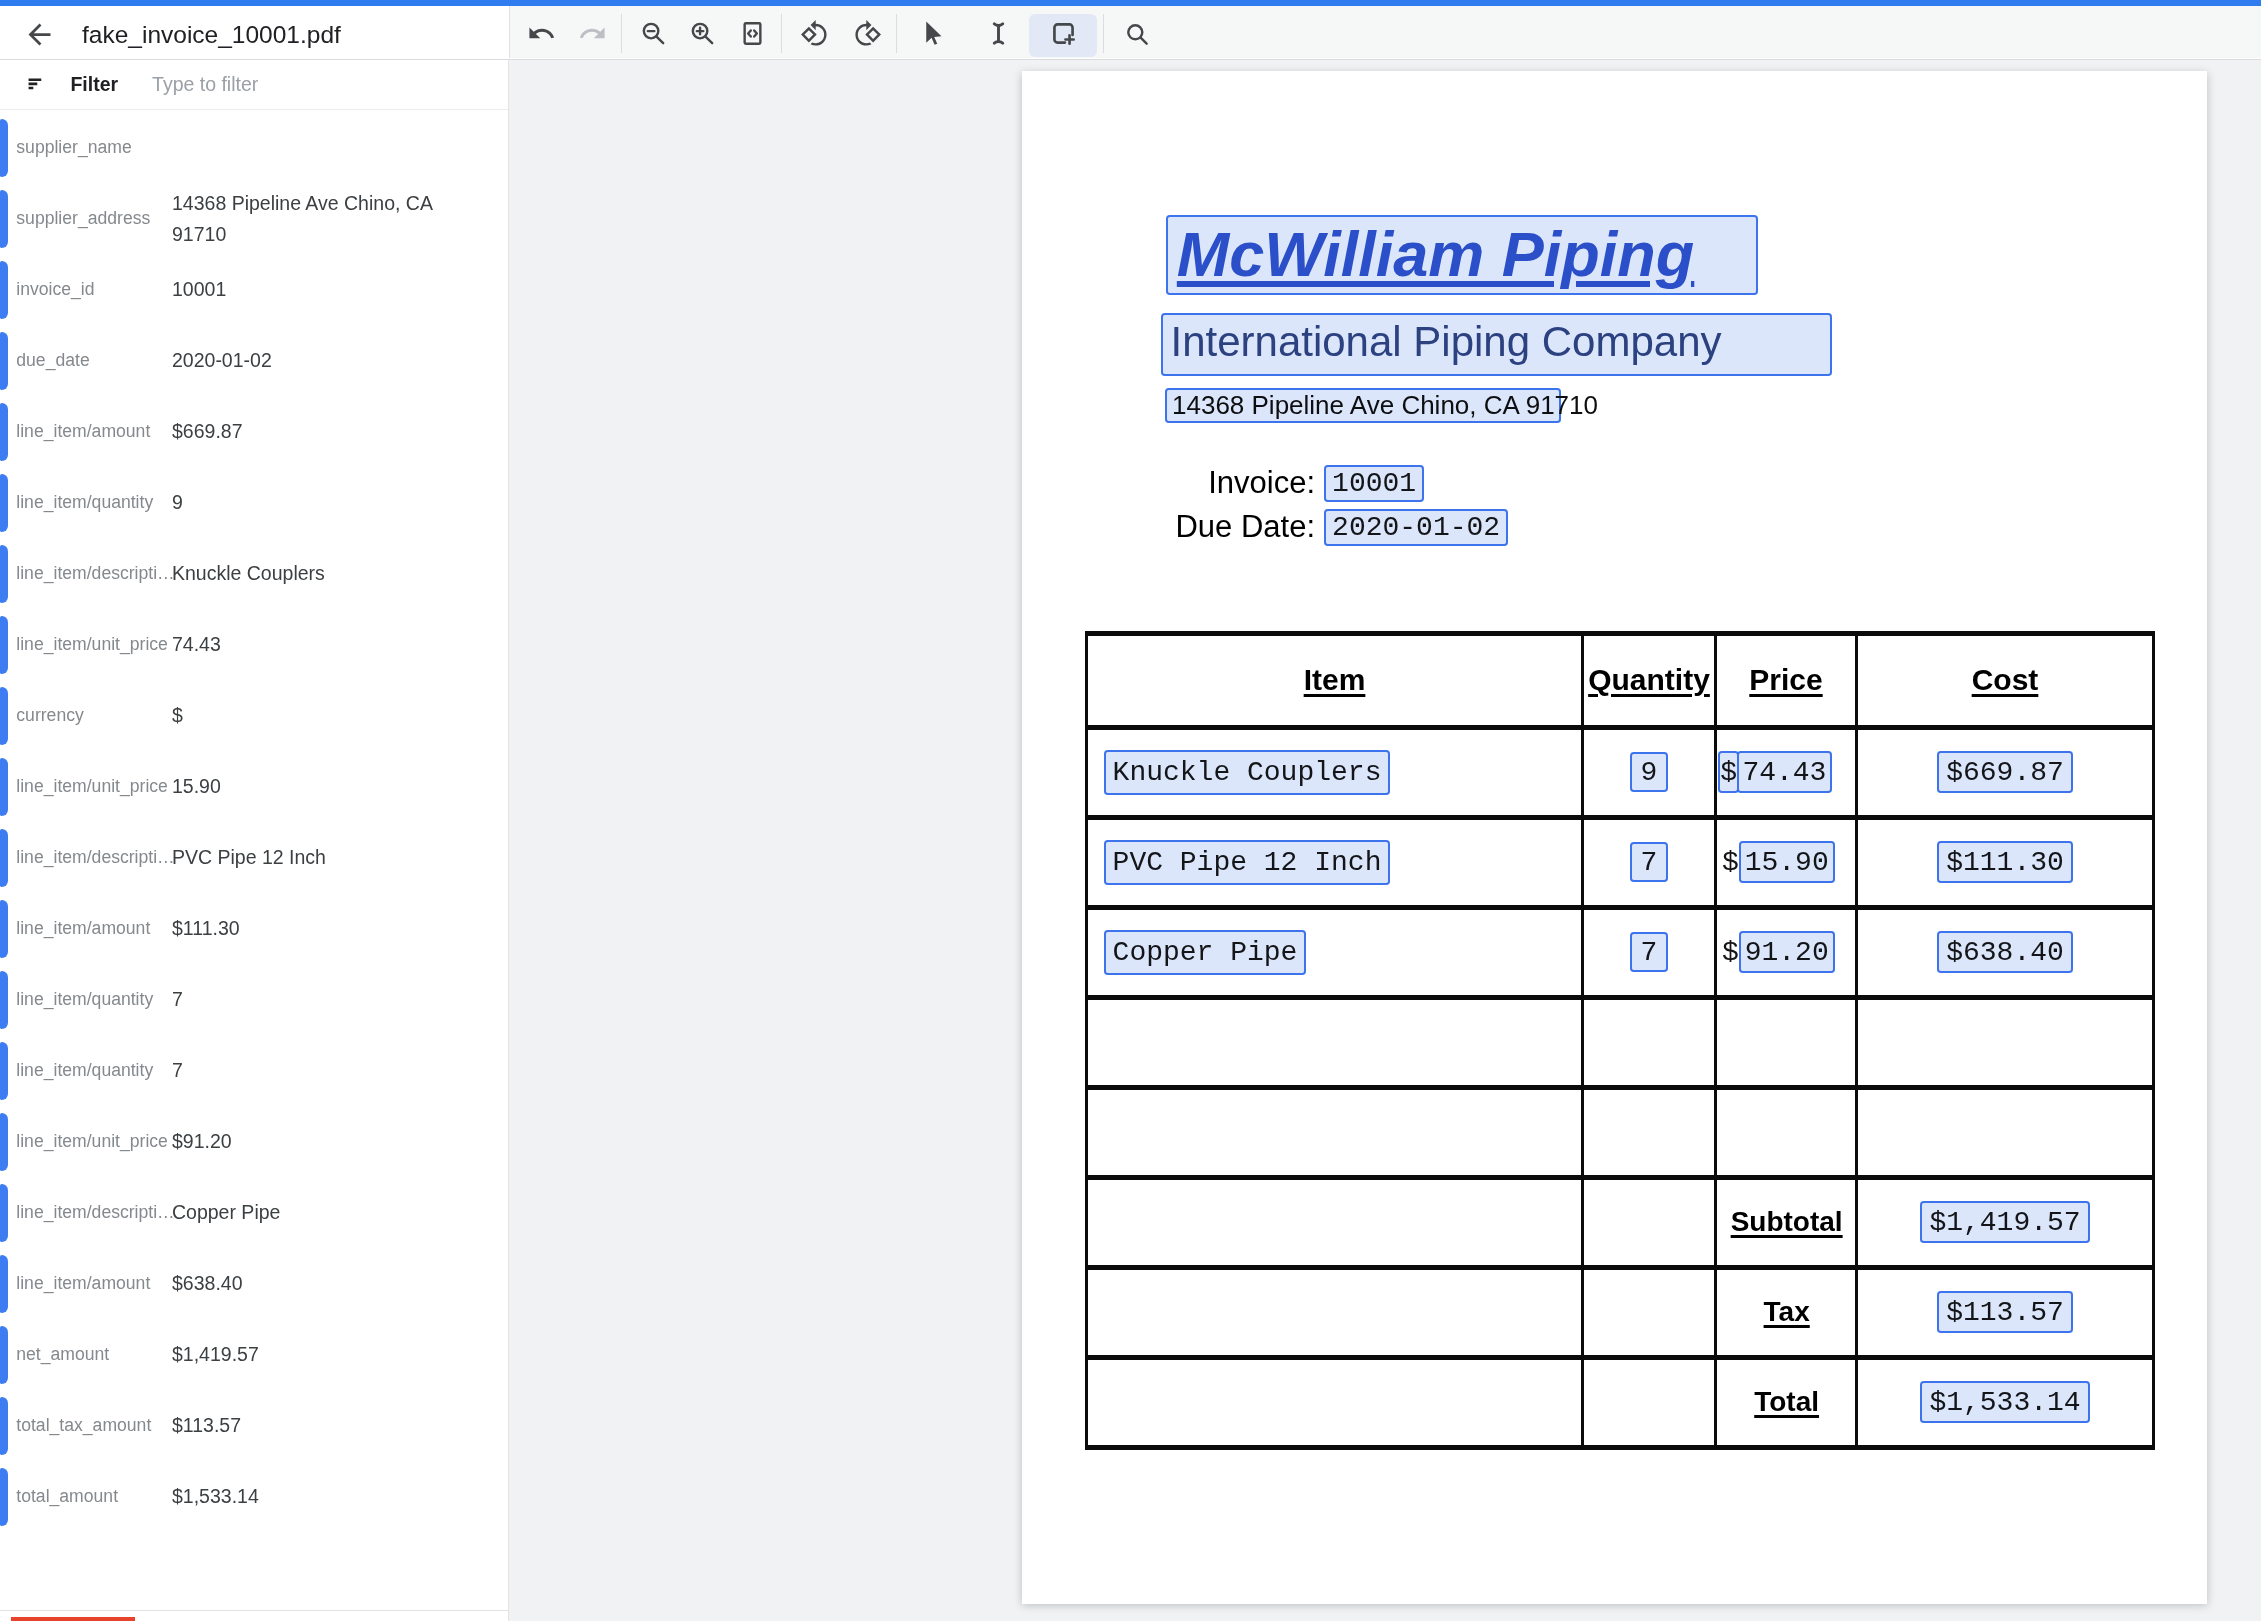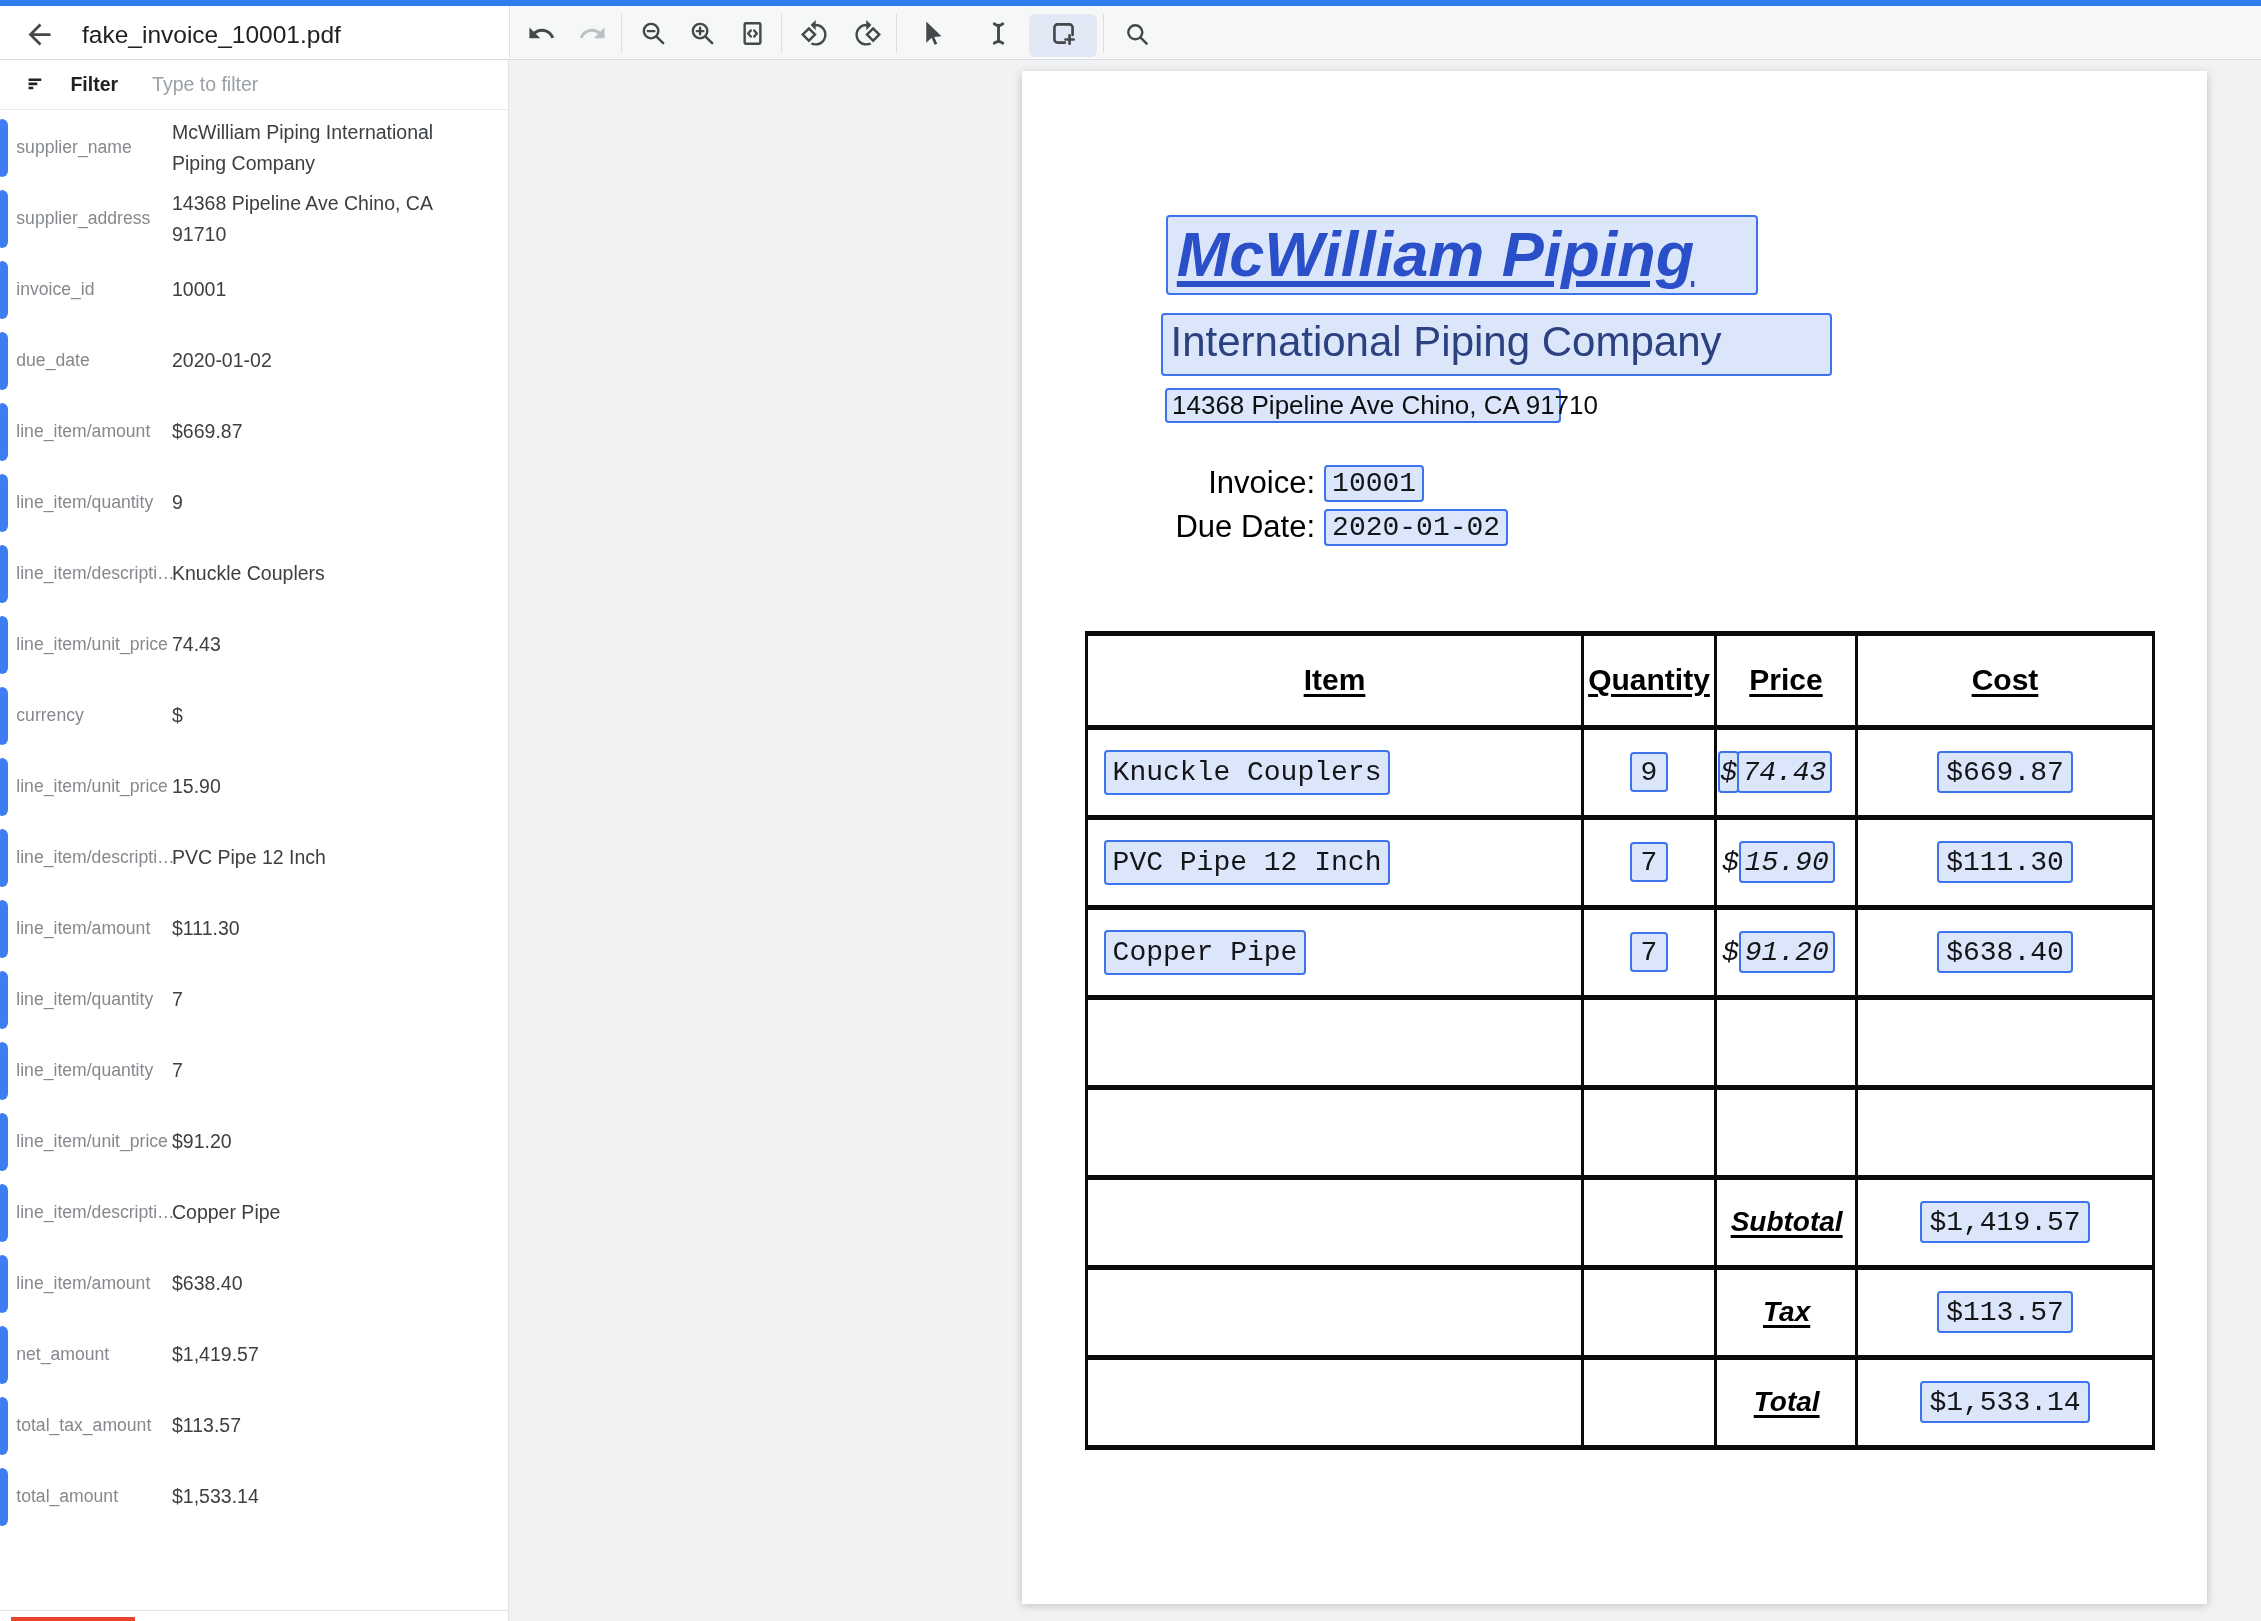--- a/index.html
+++ b/index.html
@@ -57,21 +57,21 @@
 
   #invoice-table { left:63px; top:560px; border-collapse:collapse; table-layout:fixed; background:#fff; }
   #invoice-table col.c1 { width:496px; } #invoice-table col.c2 { width:133px; }
   #invoice-table col.c3 { width:141px; } #invoice-table col.c4 { width:297px; }
   #invoice-table th, #invoice-table td { border:3.8px solid #0b0b0b; border-top-width:5px; border-bottom-width:5px; }
   #invoice-table th { height:94px; font-size:30px; font-weight:bold; color:#000;
                       text-decoration:underline; text-decoration-thickness:3.1px; text-underline-offset:4.4px; text-align:center; }
   #invoice-table td { height:90px; font-size:28px; vertical-align:middle; }
   td.c-item { text-align:left; padding-left:16.3px; }
   td.c-qty  { text-align:center; }
-  td.c-price{ text-align:left; padding-left:1.3px;font-style:italic; }
+  td.c-price{ text-align:left; padding-left:1.3px; }
   td.c-cost { text-align:center; }
   .item-ann { padding:5px 6.3px; }
   .qty-ann  { padding:2.5px 8.8px; }
   .price-ann{ padding:3.8px 3.8px; }
   .cost-ann { padding:3.8px 7.5px; }
   .cur-plain{ border:none; background:transparent; padding:0 0 0 3.8px; border-radius:0; }
   .cur-ann  { padding:3.8px 0px; margin-right:-2.5px; }
   .total-lbl{ display:block; text-align:center; font-size:28px; font-weight:bold; color:#000;
               text-decoration:underline; text-decoration-thickness:3.1px; text-underline-offset:4.4px; }
 
@@ -174,21 +174,20 @@
     </svg>
     <span id="filter-label">Filter</span>
     <input id="filter-input" type="text" placeholder="Type to filter" style="">
   </div>
 
   <div id="field-list" class="abs">
 
       <div class="field-row">
         <span class="pill"></span>
         <span class="flabel">supplier_name</span>
-        <span class="fvalue">McWilliam Piping International Piping Company</span>
       </div>
 
       <div class="field-row">
         <span class="pill"></span>
         <span class="flabel">supplier_address</span>
         <span class="fvalue">14368 Pipeline Ave Chino, CA 91710</span>
       </div>
 
       <div class="field-row">
         <span class="pill"></span>

